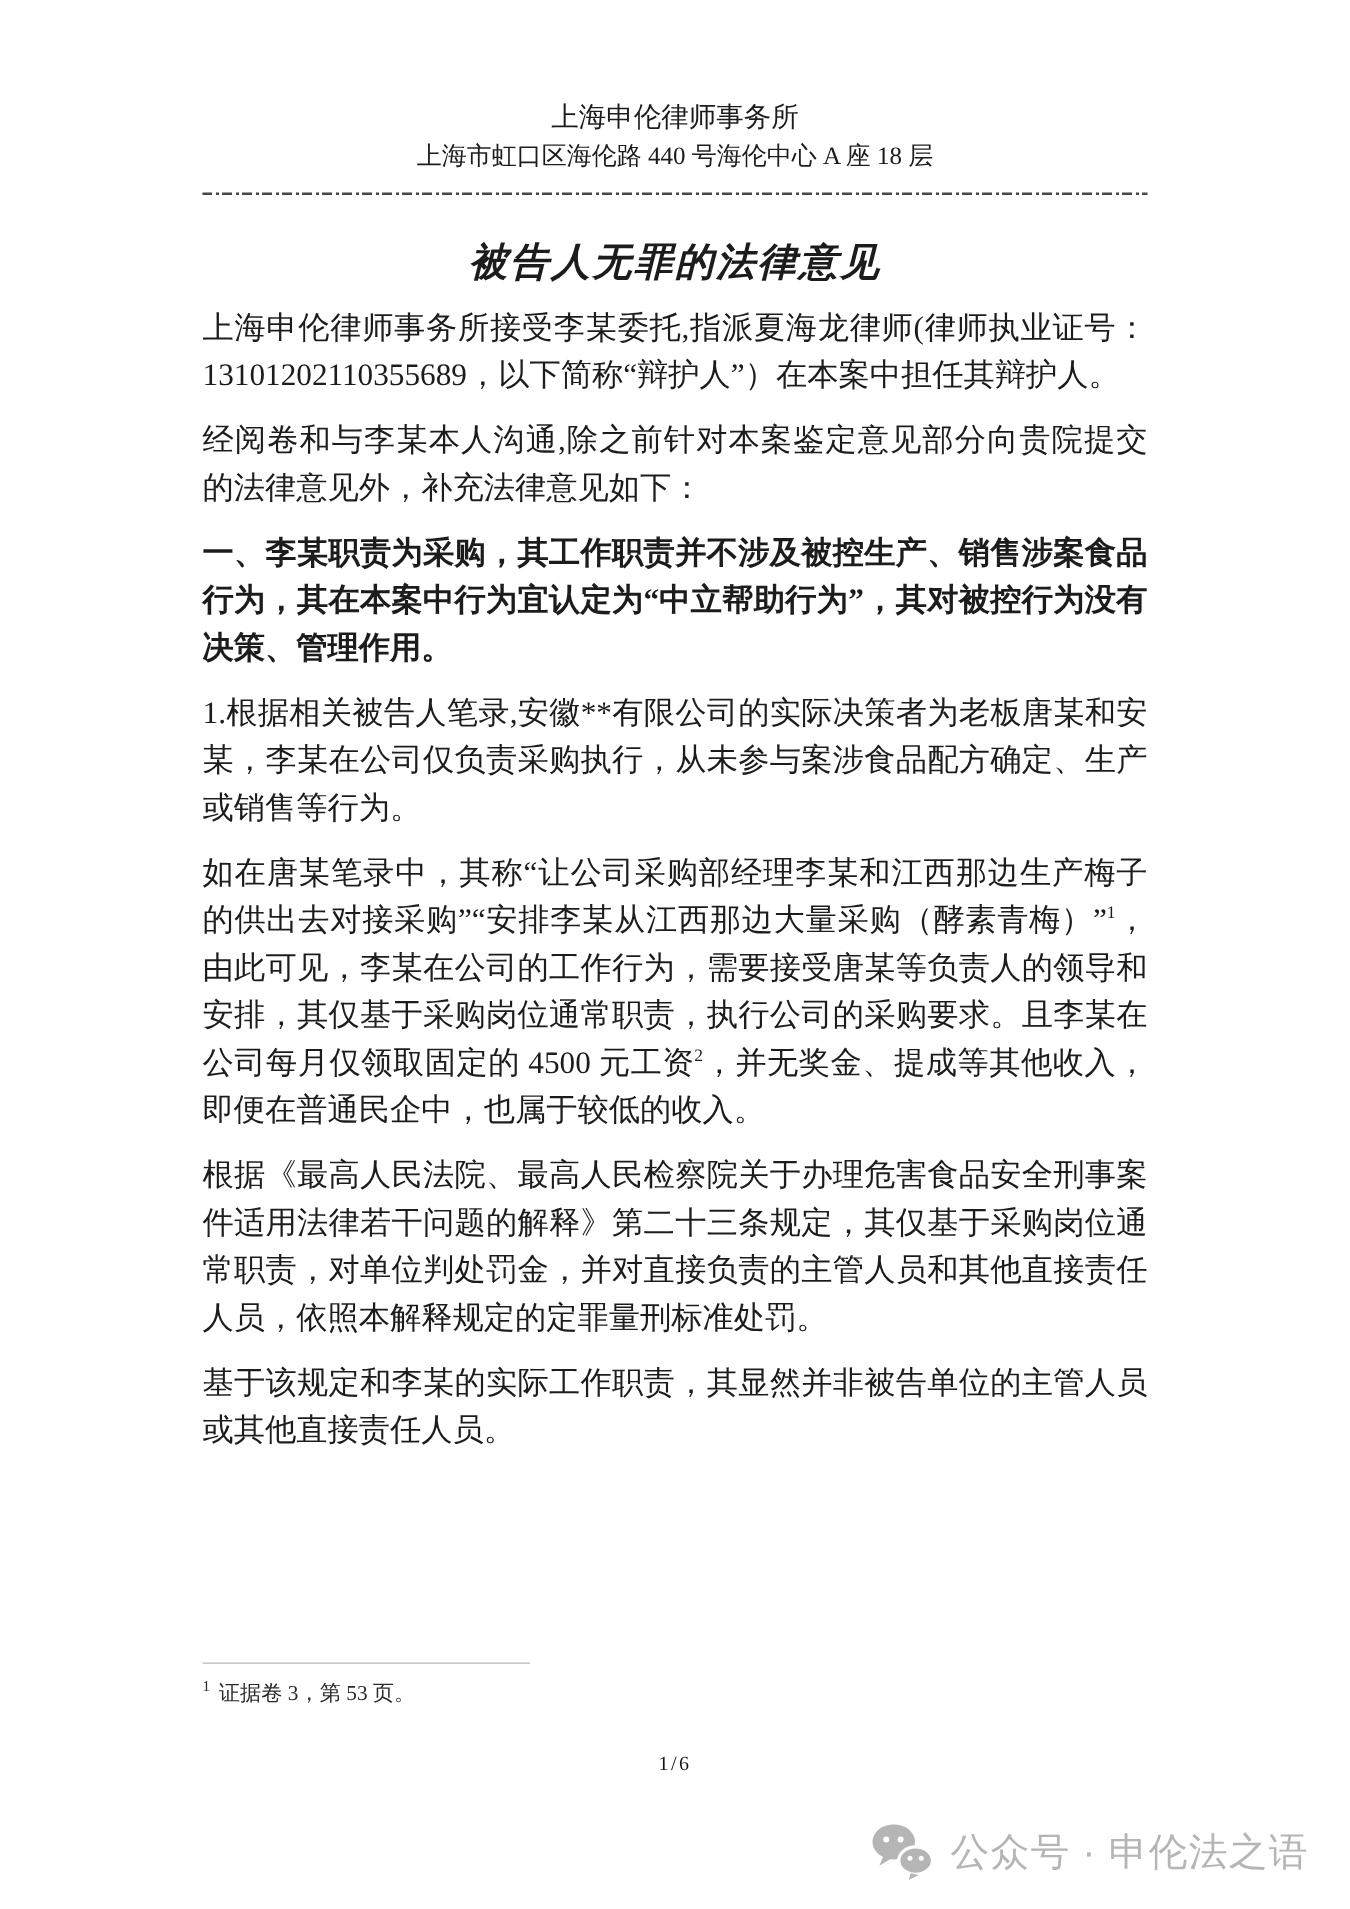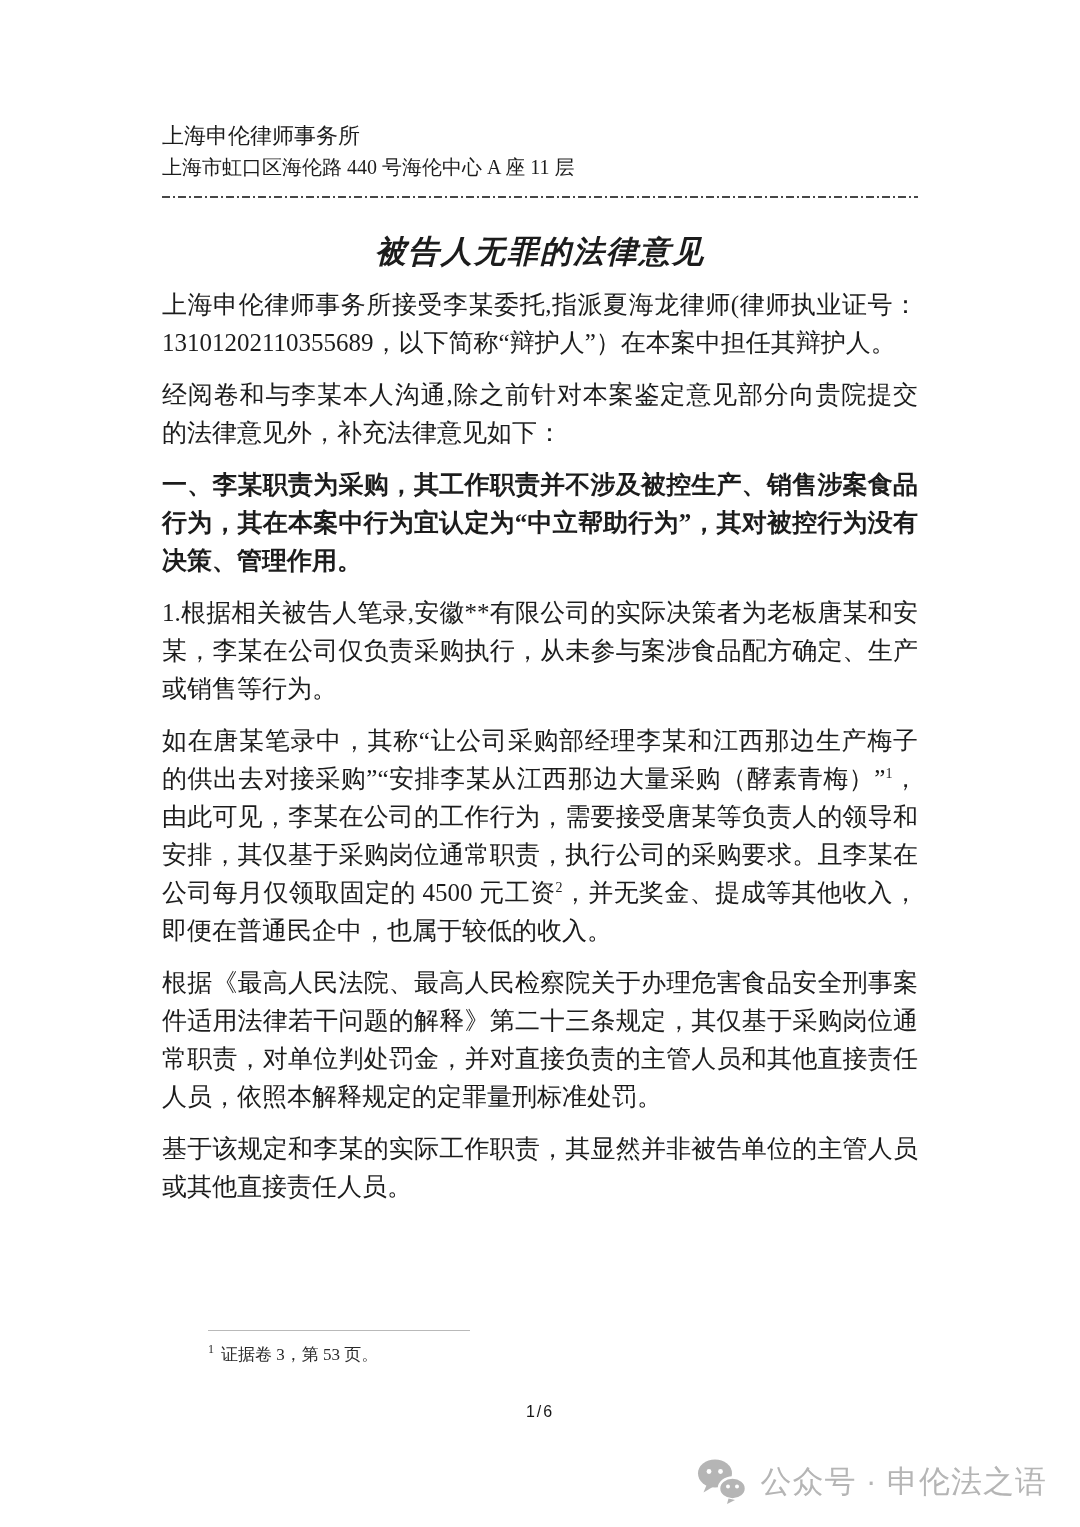--- a/index.html
+++ b/index.html
@@ -12,21 +12,21 @@
     font-family: "Liberation Serif", "DejaVu Serif", serif;
     color: #1c1c1c;
     overflow: hidden;
   }
   .content {
     position: absolute;
     left: 162px;
     top: 0;
     width: 756px;
   }
-  .letterhead { padding-top: 120px; }
+  .letterhead { text-align: center; padding-top: 78px; }
   .firm-name  { font-size: 22px; line-height: 32px; }
   .firm-address { font-size: 20px; line-height: 30px; }
   .divider {
     margin-top: 14px;
     height: 2px;
     background: repeating-linear-gradient(
       to right,
       #474747 0 8px,
       transparent 8px 11px,
       #474747 11px 13px,
@@ -60,42 +60,41 @@
     font-size: 14px;
     vertical-align: super;
     line-height: 0;
   }
   .footnotes {
     position: absolute;
     left: 162px;
     top: 1330px;
     width: 756px;
     color: #2a2a2a;
-    margin-left: 46px;
   }
   .fn-sep {
     width: 262px;
     height: 0;
     border-top: 1px solid #b9b9b9;
     margin-bottom: 9px;
   }
   .footnote { font-size: 17px; line-height: 29px; }
   .footnote .fn-marker {
     font-size: 12px;
     vertical-align: super;
     line-height: 0;
     margin-right: 7px;
   }
   .page-number {
     position: absolute;
     top: 1403px;
     left: 0;
     width: 100%;
     text-align: center;
-    font-family: Liberation Sans, sans-serif;
+    font-family: Liberation Serif, serif;
     font-size: 16px;
     letter-spacing: 2px;
     color: #161616;
   }
   .footer-badge {
     position: absolute;
     top: 1459px;
     right: 33px;
     display: flex;
     align-items: center;
@@ -112,21 +111,21 @@
   }
 </style>
 </head>
 <body>
 
 <div class="page">
   <div class="content">
 
     <div class="letterhead">
       <div class="firm-name">上海申伦律师事务所</div>
-      <div class="firm-address">上海市虹口区海伦路 440 号海伦中心 A 座 11 层</div>
+      <div class="firm-address">上海市虹口区海伦路 440 号海伦中心 A 座 18 层</div>
       <div class="divider"></div>
     </div>
 
     <div class="doc-title">被告人无罪的法律意见</div>
 
 
     <p class="para">上海申伦律师事务所接受李某委托,指派夏海龙律师(律师执业证号：13101202110355689，以下简称“辩护人”）在本案中担任其辩护人。</p>
 
     <p class="para">经阅卷和与李某本人沟通,除之前针对本案鉴定意见部分向贵院提交的法律意见外，补充法律意见如下：</p>
 

